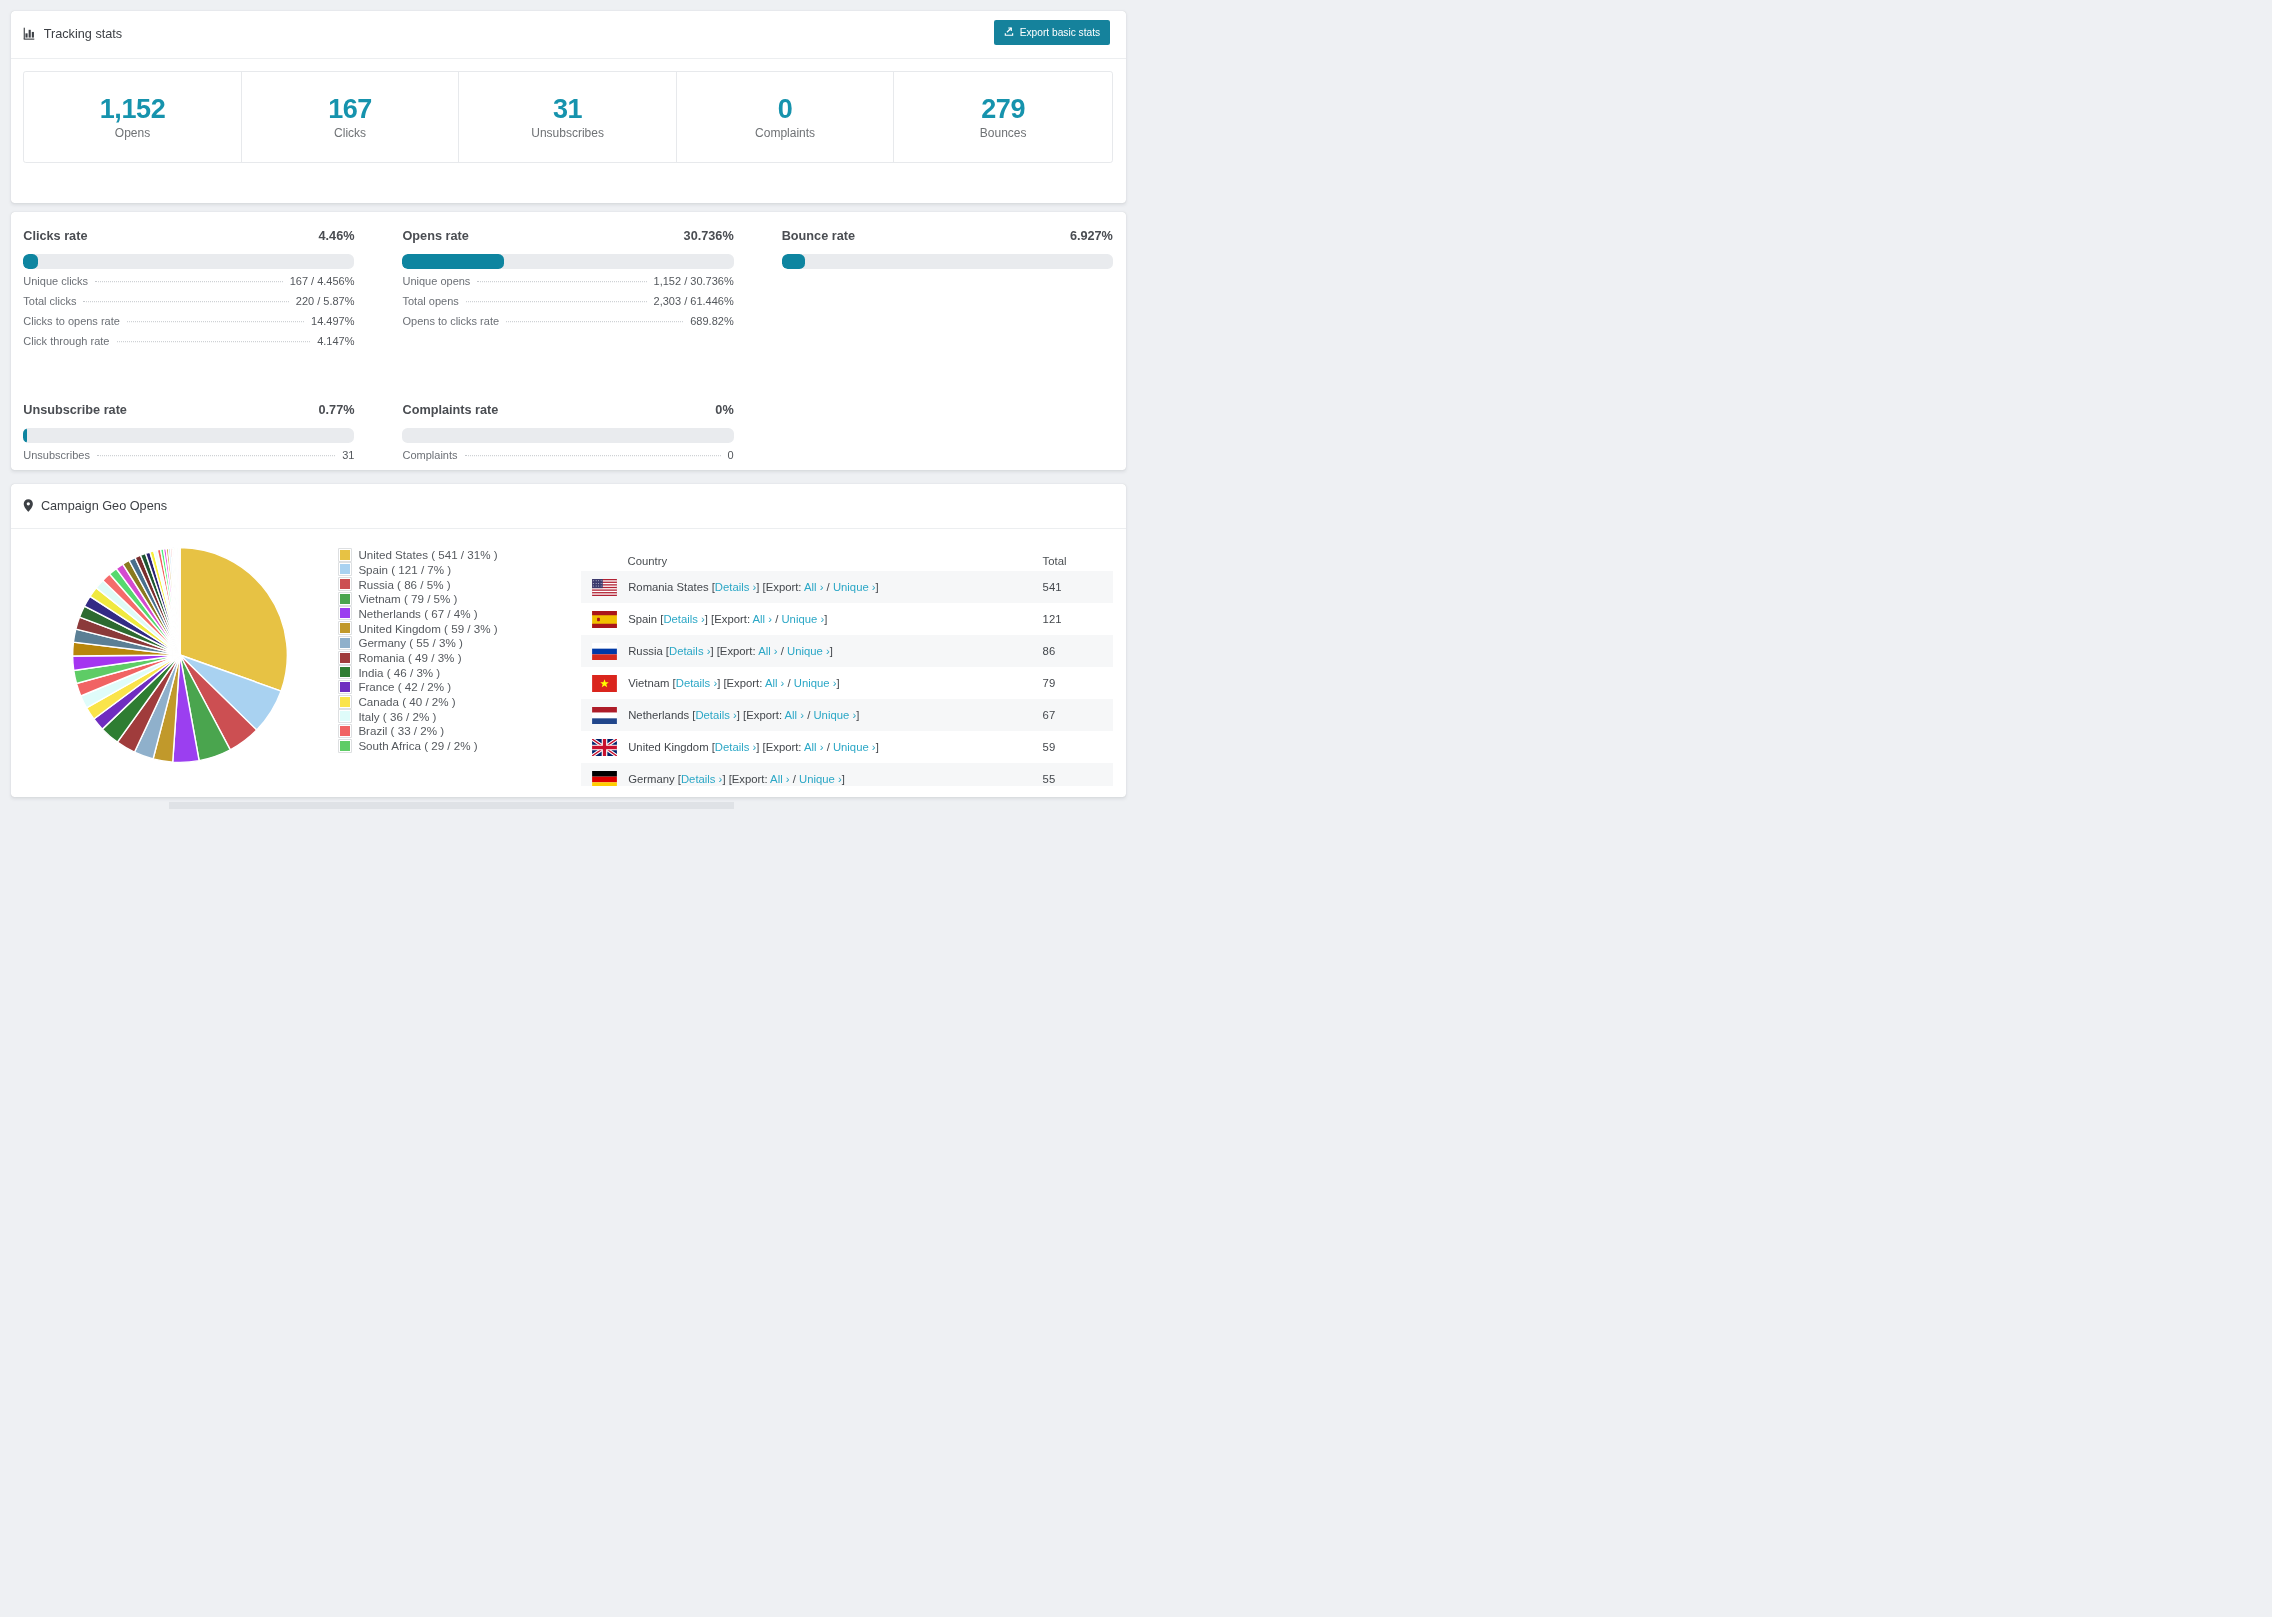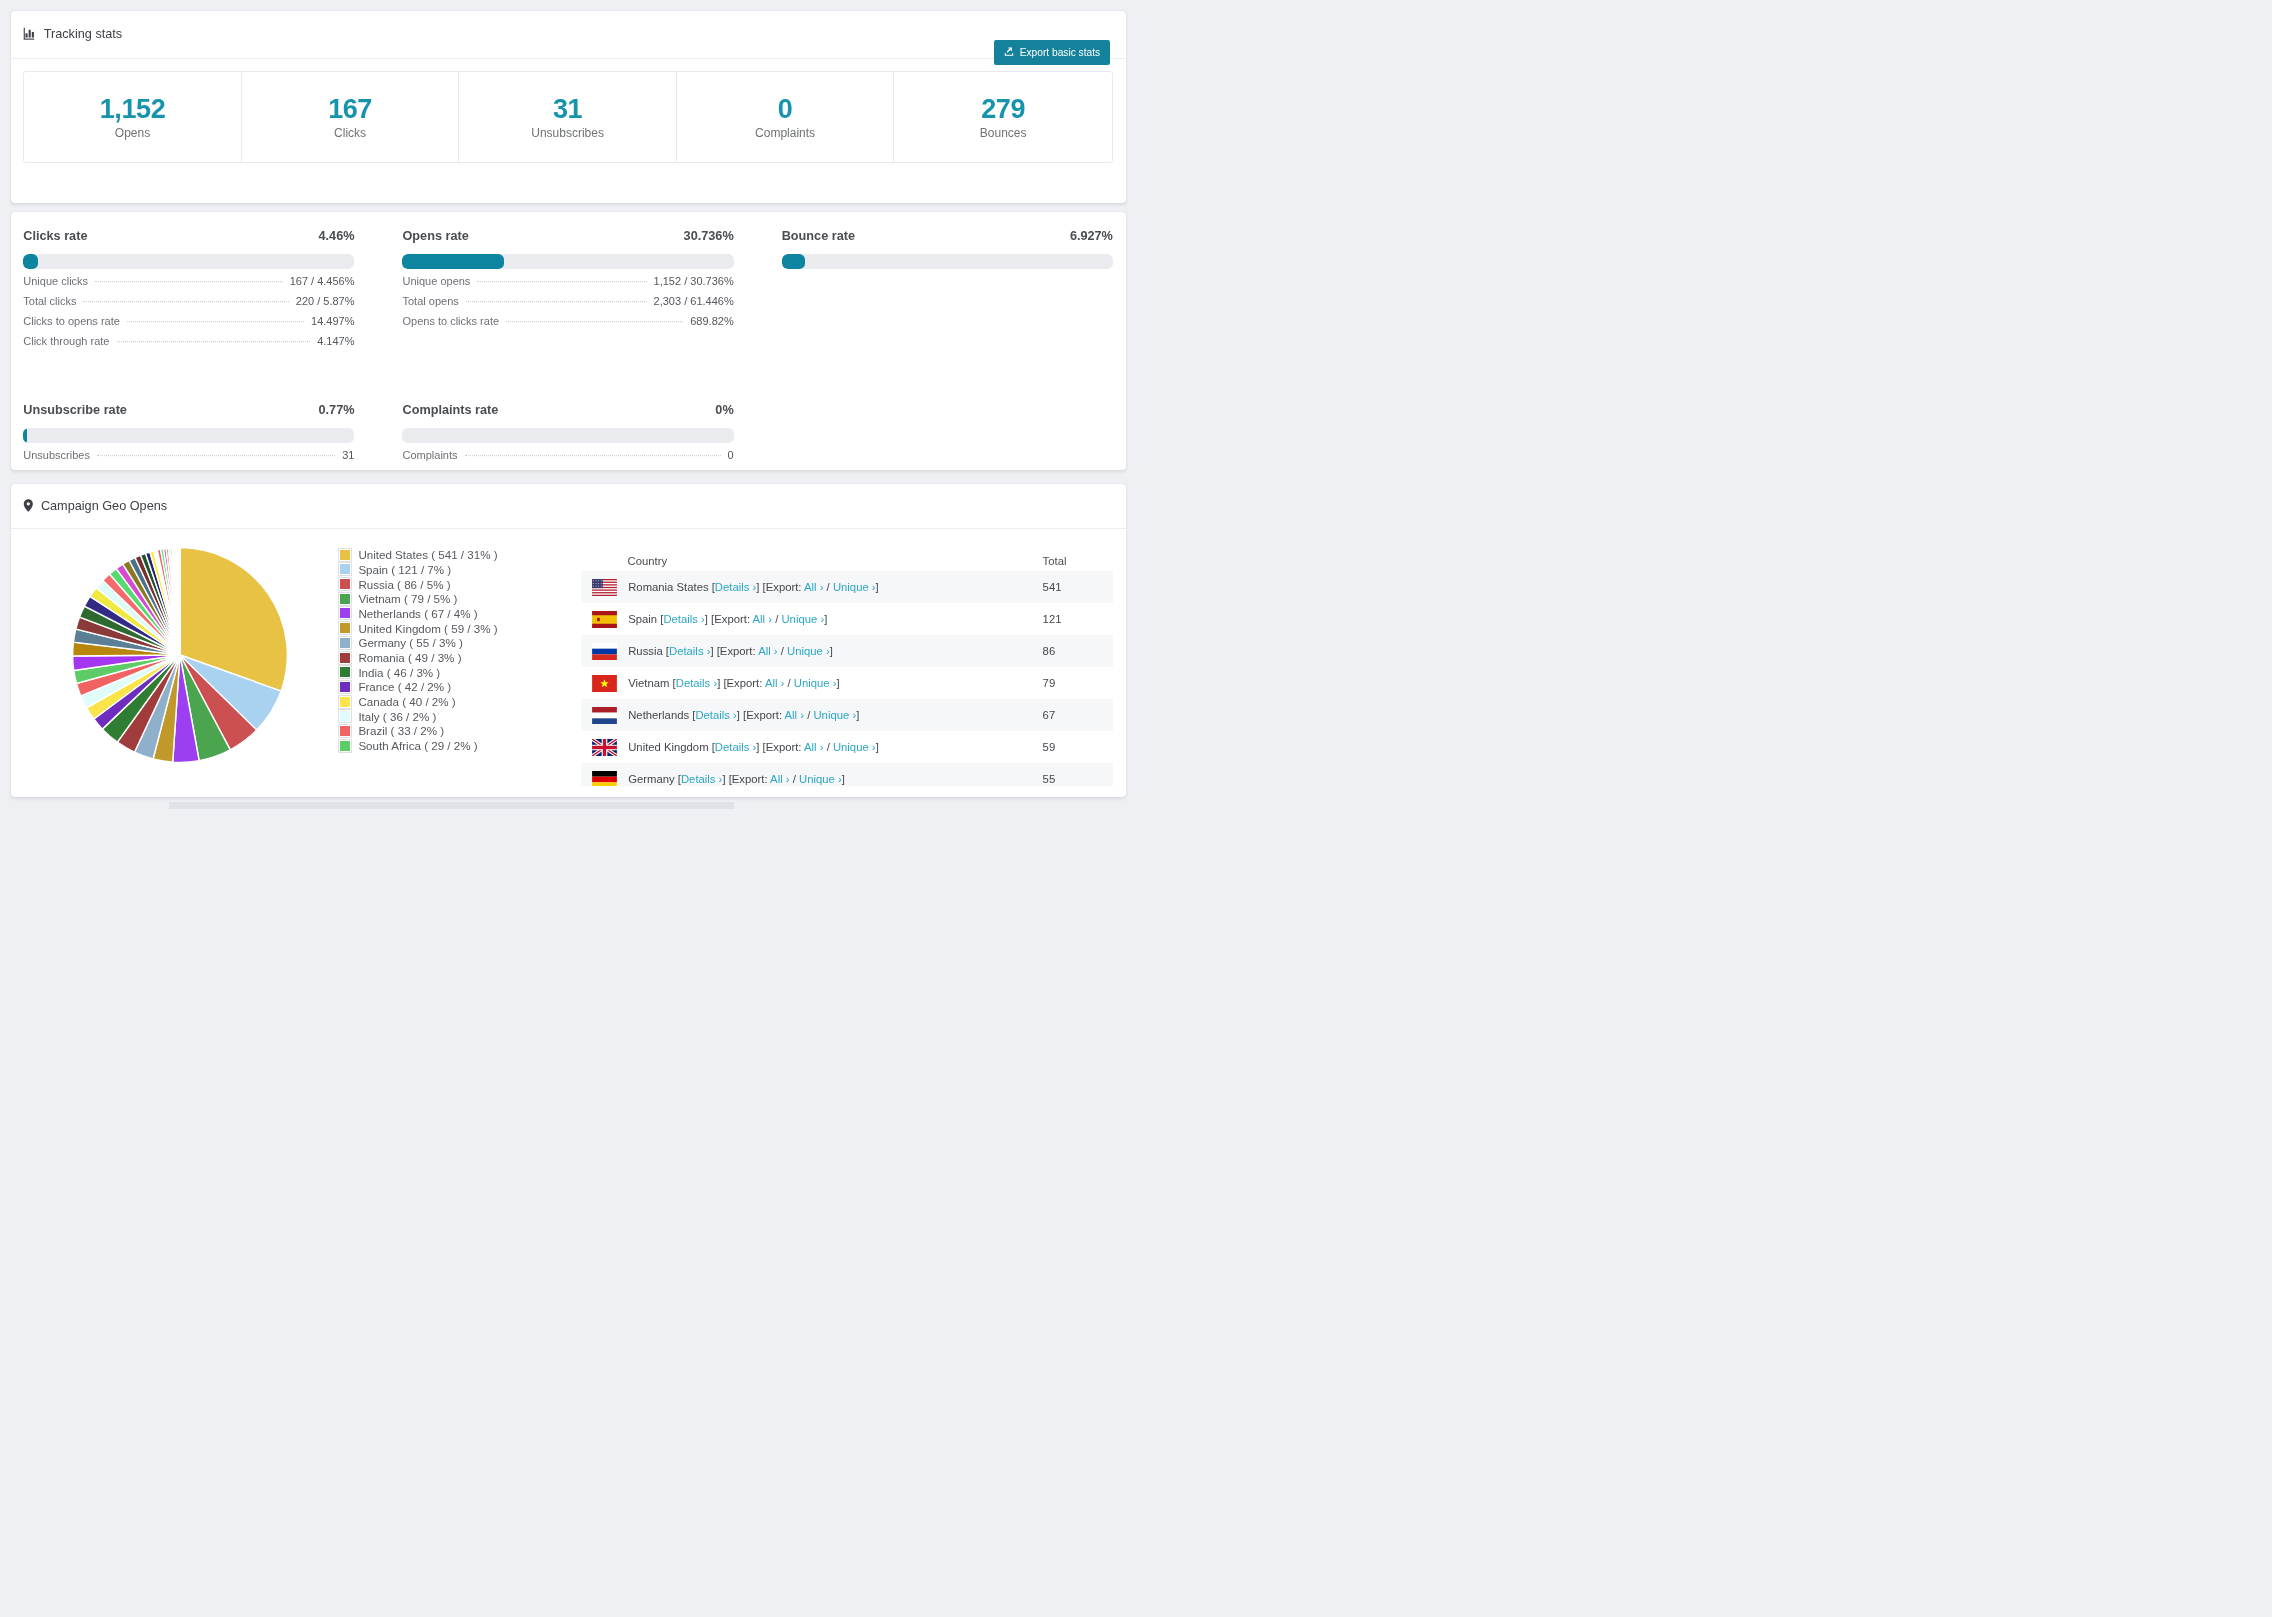--- a/index.html
+++ b/index.html
@@ -17,21 +17,21 @@
   #card-tracking{top:10.6px;height:192px;}
   .card-header{
     height:47px;display:flex;align-items:center;padding:0 12.7px;
     border-bottom:0.7px solid #eceef0;position:relative;
   }
   .card-title{font-size:12.7px;color:#3d4045;display:flex;align-items:center;gap:7px;}
   .card-title svg{display:block;}
   .btn-export{
     position:absolute;right:15.5px;top:9.2px;height:25px;border:none;border-radius:2.1px;
     color:#fff;font-size:10.2px;font-family:inherit;display:flex;align-items:center;gap:5.6px;
-    padding:0 10px;cursor:pointer;margin-top:20px;
+    padding:0 10px;cursor:pointer;
   }
   .summary-grid{
     margin:12.7px 12.7px 0 12.7px;height:90px;border:0.7px solid #e7e9ec;border-radius:2.8px;
     display:grid;grid-template-columns:repeat(5,1fr);
   }
   .summary-cell{
     display:flex;flex-direction:column;align-items:center;justify-content:center;
     border-right:0.7px solid #e7e9ec;
   }
   .summary-cell:last-child{border-right:none;}

